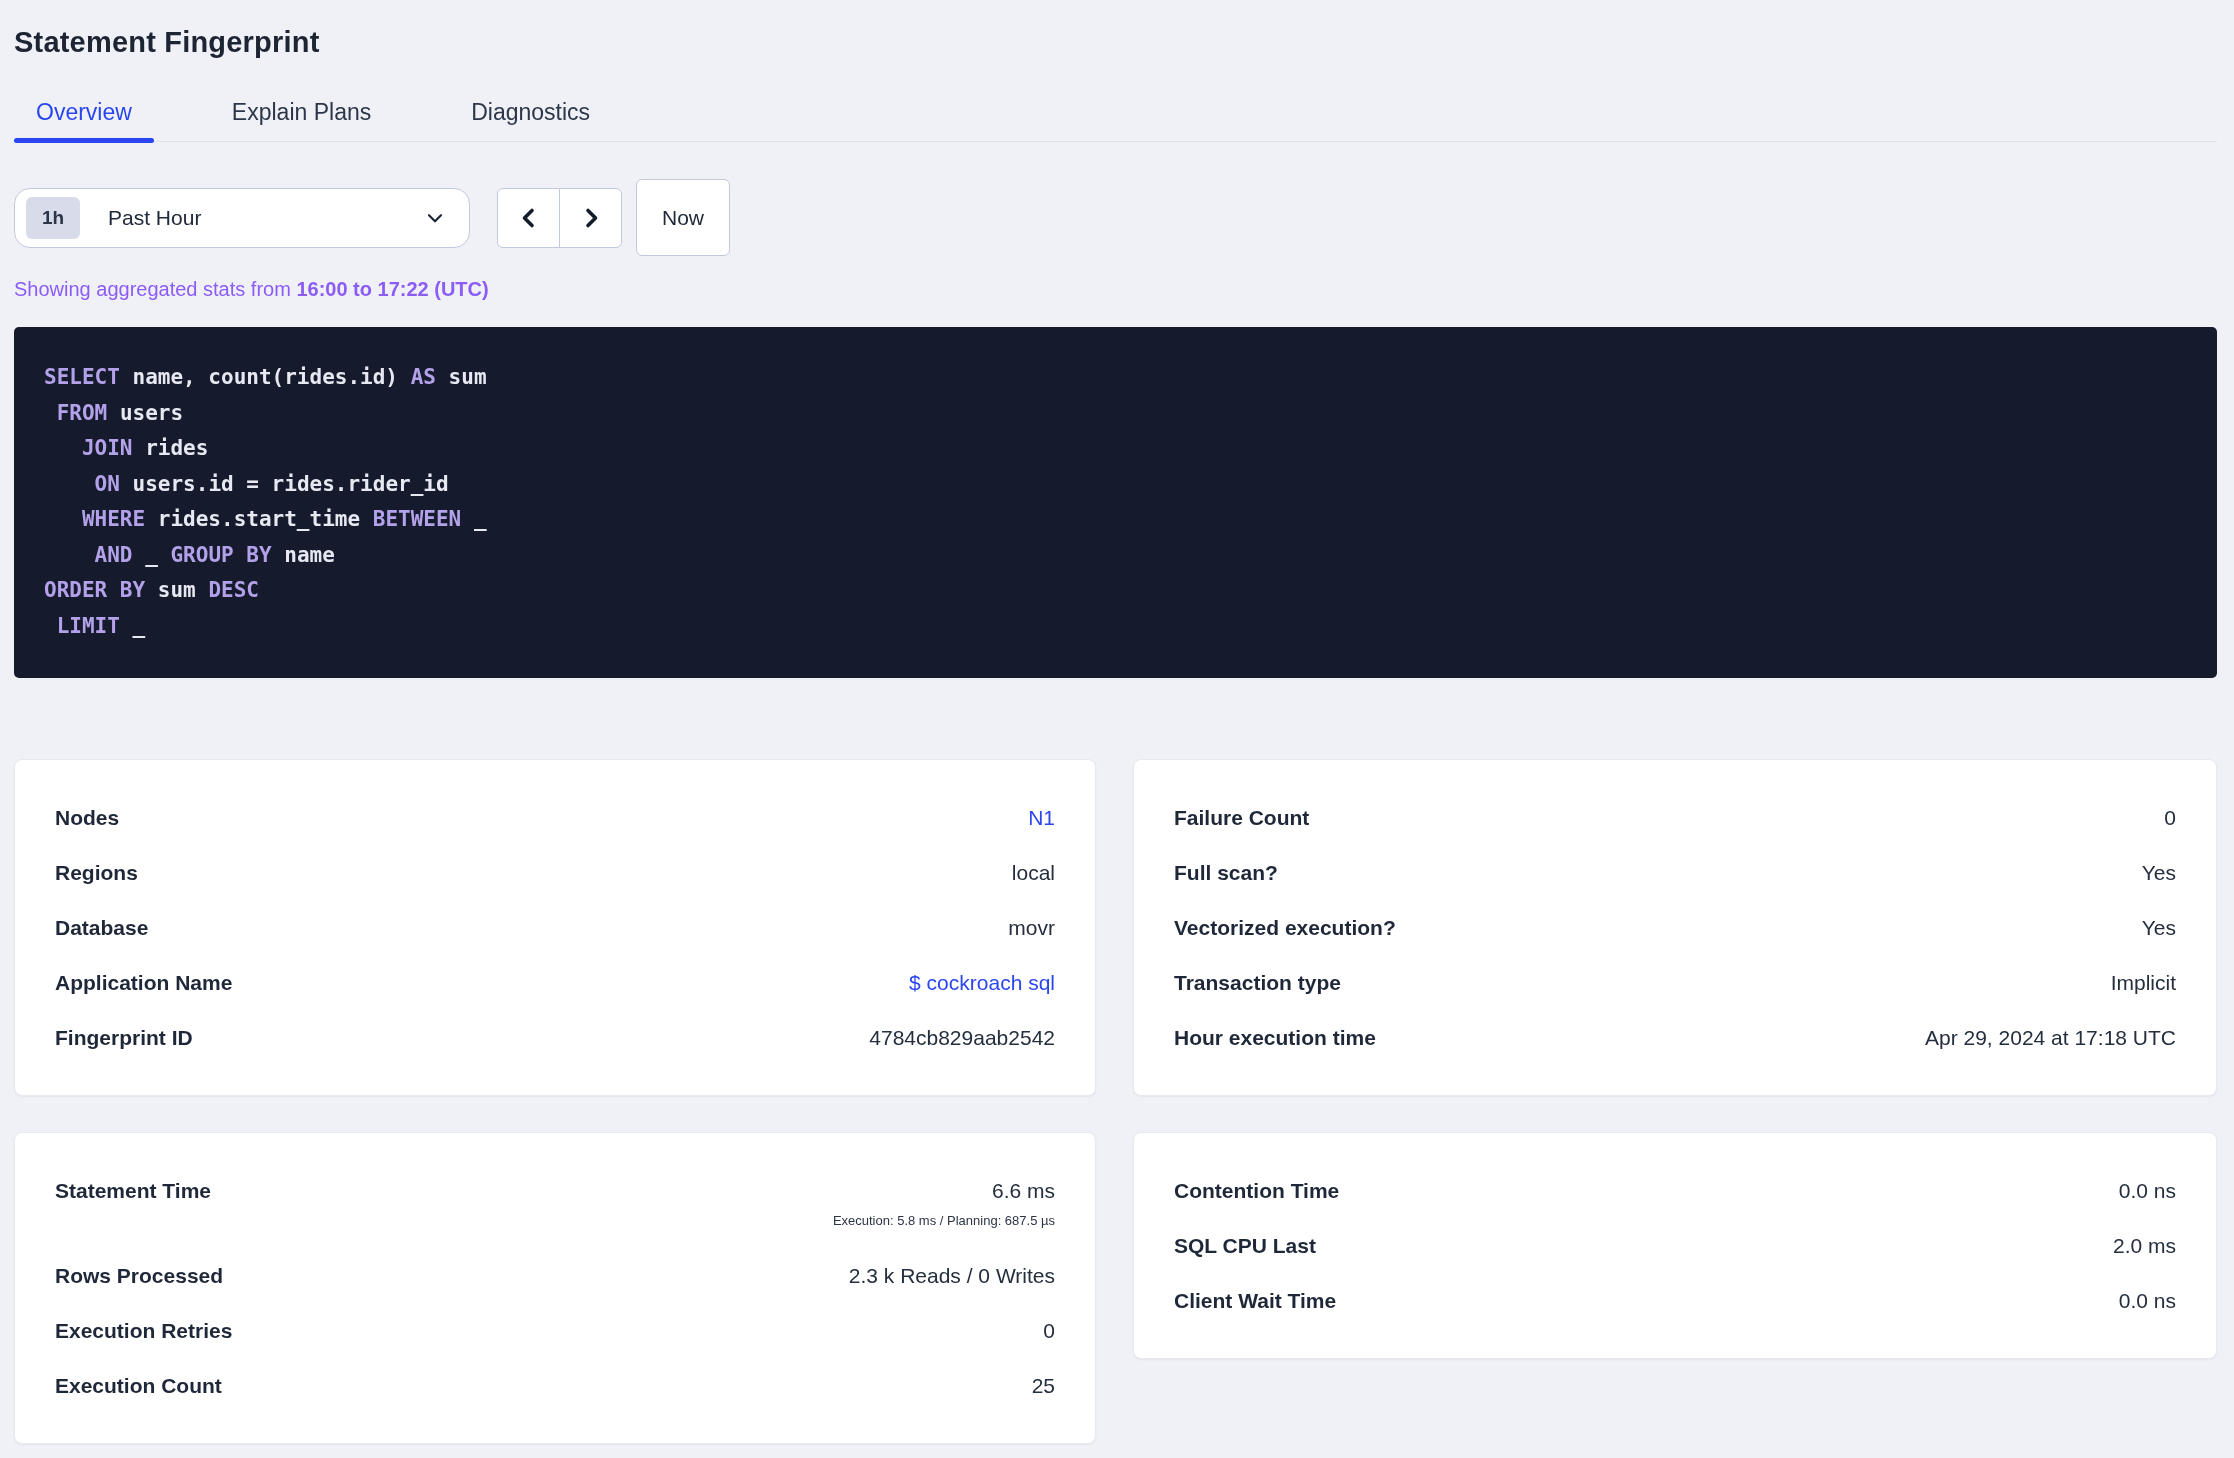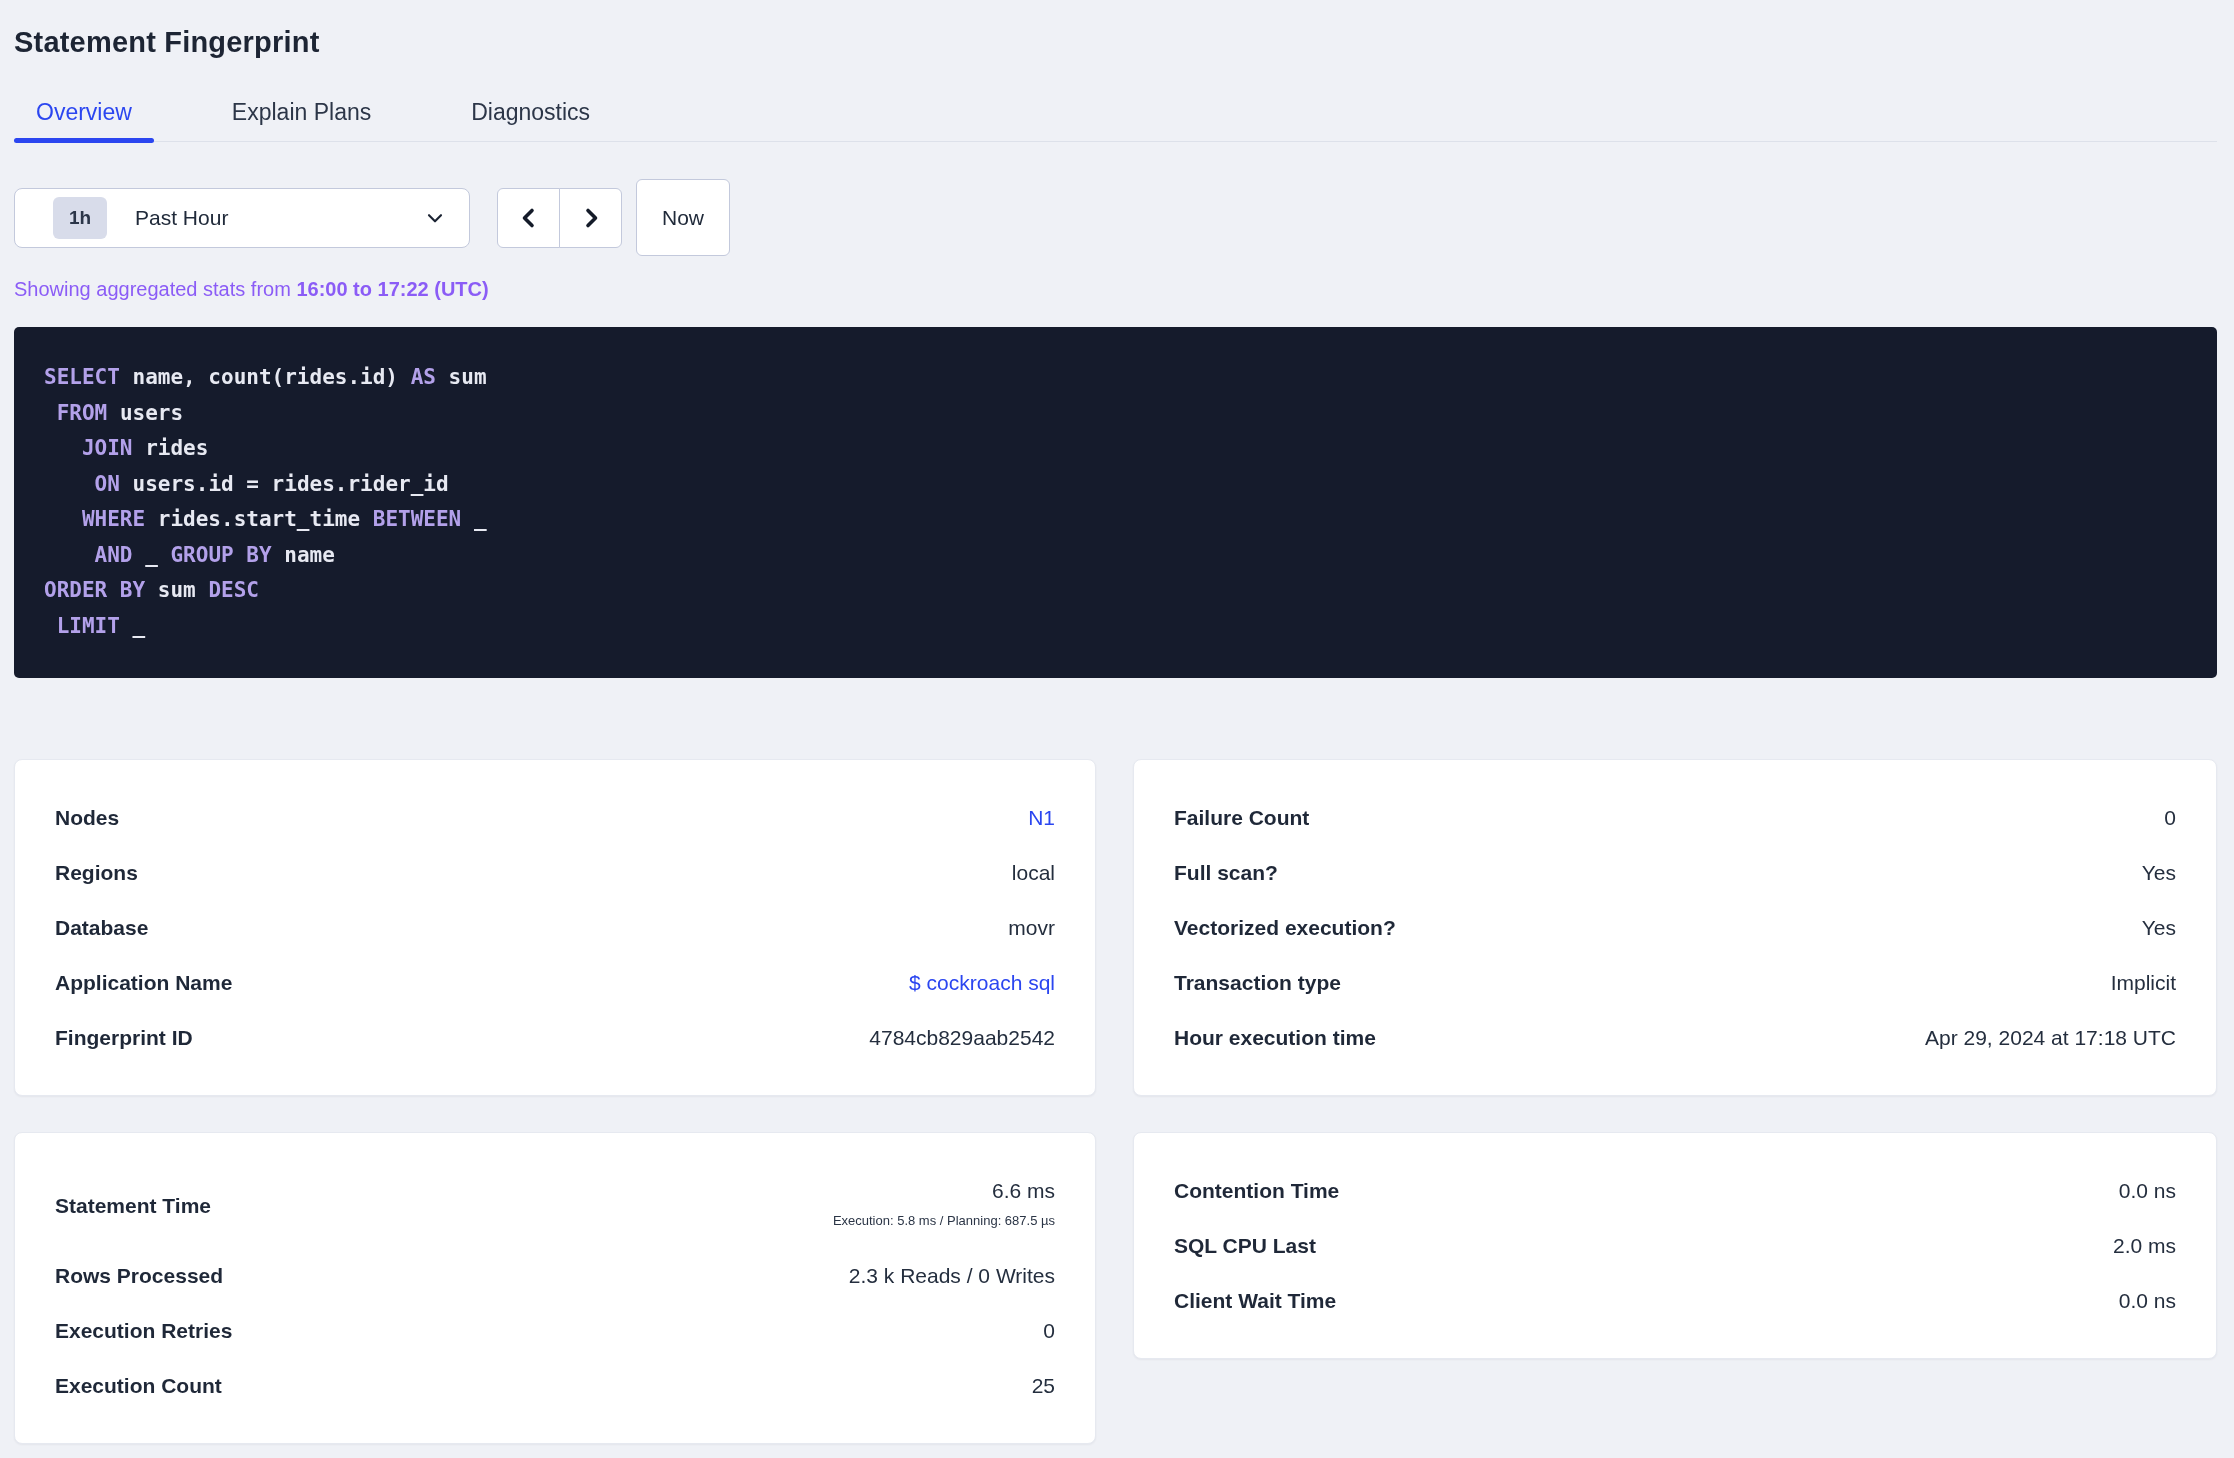--- a/index.html
+++ b/index.html
@@ -23,21 +23,21 @@
   .tab.active { color: #2b46f0; }
   .tab.active::after {
     content: ""; position: absolute; left: 0; right: 0; bottom: -2px;
     height: 5px; background: #2b46f0; border-radius: 3px;
   }
 
   
   .toolbar { margin-top: 37px; display: flex; align-items: center; }
   .range-select {
     width: 456px; height: 60px; background: #ffffff; border: 1px solid #c3c9dc;
-    border-radius: 8px; display: flex; align-items: center; padding: 0 24px 0 38px;
+    border-radius: 16px; display: flex; align-items: center; padding: 0 24px 0 11px;
     cursor: pointer;
   }
   .range-badge {
     background: #d8dcea; color: #2c3649; font-weight: 700; font-size: 19px;
     border-radius: 6px; height: 42px; min-width: 54px; display: flex;
     align-items: center; justify-content: center; padding: 0 12px;
   }
   .range-label { font-size: 21px; color: #202a3a; margin-left: 28px; flex: 1; }
   .pager { display: flex; margin-left: 27px; }
   .pager-btn {
@@ -68,21 +68,21 @@
   }
   .tok-kw { color: #b3a1ea; }
   .tok-id { color: #e7e9f2; margin-top: 18px; }
 
   
   .cards-grid { display: grid; grid-template-columns: 1082px 1084px; gap: 36px 37px; margin-top: 81px; align-items: start; }
   .card {
     background: #ffffff; border: 1px solid #e6e9f0; border-radius: 8px;
     padding: 44px 40px; box-shadow: 0 1px 2px rgba(16,24,40,0.05);
   }
-  .kv-row { display: flex; justify-content: space-between; align-items: center; }
+  .kv-row { display: flex; justify-content: space-between; align-items: flex-start; }
   .kv-row + .kv-row { margin-top: 28px; }
   .kv-label { font-size: 21px; font-weight: 700; color: #1f2838; line-height: 27px; }
   .kv-value-wrap { text-align: right; }
   .kv-value { font-size: 21px; color: #242e3e; line-height: 27px; }
   .kv-value.link { color: #2b46f0; cursor: pointer; }
   .kv-sub { font-size: 13px; color: #2b3546; line-height: 27px; margin-top: 3px; }
 
   .icon { display: inline-flex; align-items: center; justify-content: center; }
 </style>
 </head>

